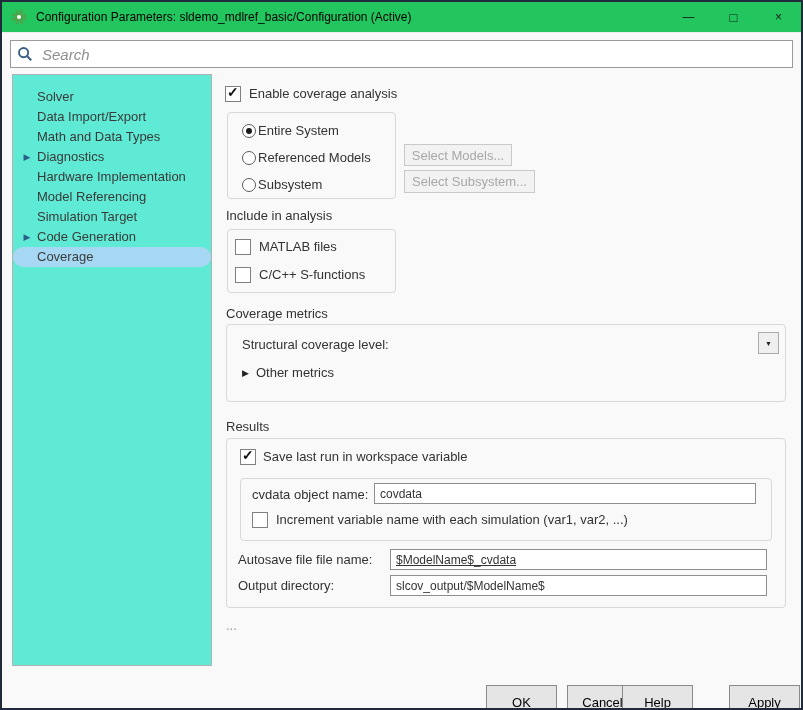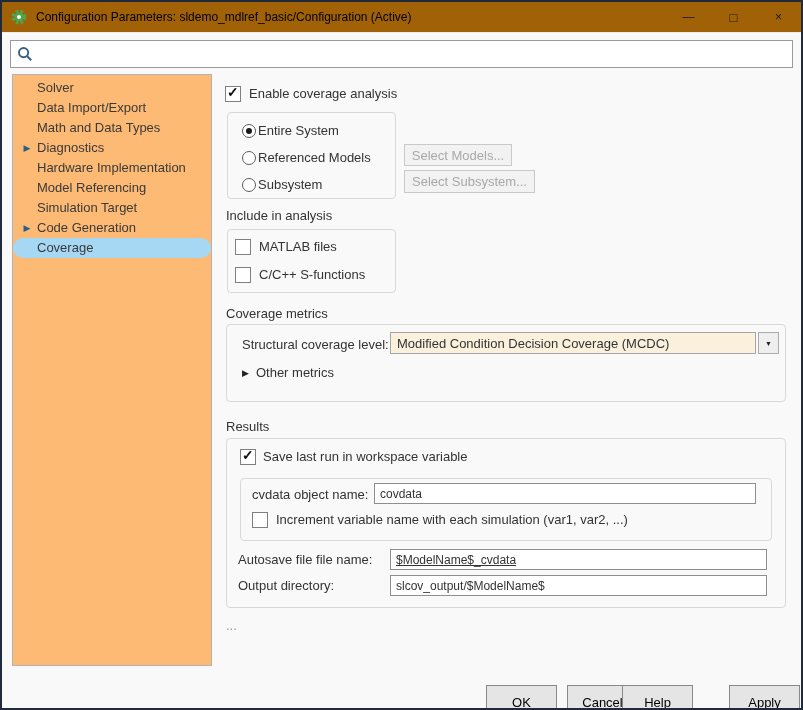--- a/index.html
+++ b/index.html
@@ -2,38 +2,38 @@
 <html><head>
 <meta charset="utf-8">
 <style>
   html,body { margin:0; padding:0; background:#d9d9d9; }
   .window {
     position:relative; width:803px; height:710px; box-sizing:border-box;
     background:#f9f9f9; border:2px solid #202a3a; overflow:hidden;
     font-family:"Liberation Sans", sans-serif; color:#333;
   }
   
-  .titlebar { height:30px; background:#a16207; display:flex; align-items:center; border-bottom:1px solid #ededed; }
+  .titlebar { height:30px; background:#22c55e; display:flex; align-items:center; border-bottom:1px solid #ededed; }
   .app-icon { width:16px; height:16px; margin-left:9px; flex:0 0 auto; }
   .win-title { font-size:12px; color:#000; margin-left:9px; white-space:nowrap; }
   .win-controls { margin-left:auto; display:flex; height:100%; }
   .win-btn { width:45px; height:100%; display:flex; align-items:center; justify-content:center;
              font-size:12px; color:#1a1a1a; background:transparent; border:none; padding:0; cursor:default; }
   .win-btn .glyph { font-size:12px; line-height:1; }
   .win-btn .glyph.sq { font-size:13px; }
   
   .search-row { padding:7px 8px 4px 8px; }
   .search-box { height:26px; background:#fff; border:1px solid #9a9a9a; display:flex; align-items:center; padding:0 6px; }
   .search-box svg { flex:0 0 auto; }
   .search-input { border:none; outline:none; background:transparent; flex:1; margin-left:7px;
                   font-family:inherit; font-size:15px; font-style:italic; color:#555; }
   .search-input::placeholder { color:#8f8f8f; font-style:italic; }
   
   .sidebar { position:absolute; left:10px; top:72px; width:200px; height:592px; box-sizing:border-box;
-             background:#fdba74; border:1px solid #b2b2b2; padding-top:3px; }
+             background:#5eead4; border:1px solid #b2b2b2; padding-top:12px; }
   .side-item { position:relative; height:20px; line-height:20px; font-size:13px; color:#3a3a3a;
                padding-left:24px; white-space:nowrap; cursor:default; }
   .side-item.selected { background:#a6d8f4;border-radius:10px; }
   .tree-arrow { position:absolute; left:7px; top:0; width:14px; text-align:center;
                 font-size:9px; color:#2b5f87; }
   .lbl { position:absolute; font-size:13px; color:#333; white-space:nowrap; }
   .gbox { position:absolute; border:1px solid #d8d8d8; border-radius:4px; background:transparent; }
   .cb { position:absolute; width:14px; height:14px; background:#fff; border:1px solid #808080; }
   .cb .mark { position:absolute; left:1px; top:-3px; font-size:14px; font-weight:bold; color:#111; }
   .radio { position:absolute; width:12px; height:12px; border:1px solid #5c5c5c; border-radius:50%; background:#fff; }
@@ -78,20 +78,21 @@
       </button>
     </div>
   </div>
 
   <div class="search-row">
     <div class="search-box">
       <svg width="16" height="16" viewBox="0 0 16 16">
         <circle cx="6.6" cy="6.6" r="4.6" fill="none" stroke="#3a5f85" stroke-width="1.9"></circle>
         <line x1="10.2" y1="10.2" x2="14.2" y2="14.2" stroke="#3a5f85" stroke-width="2"></line>
       </svg>
+      <input class="search-input" type="text" placeholder="Search" style="">
     </div>
   </div>
 
   <div class="sidebar">
     <div class="side-item">
       <span>Solver</span>
     </div>
     <div class="side-item">
       <span>Data Import/Export</span>
     </div>
@@ -140,21 +141,20 @@
   <span class="lbl" style="left:224px; top:206px;">Include in analysis</span>
   <div class="gbox" style="left:225px; top:227px; width:167px; height:62px;"></div>
   <span class="cb" style="left:233px; top:237px;"></span>
   <span class="lbl" style="left:257px; top:237px;">MATLAB files</span>
   <span class="cb" style="left:233px; top:265px;"></span>
   <span class="lbl" style="left:257px; top:265px;">C/C++ S-functions</span>
 
   <span class="lbl" style="left:224px; top:304px;">Coverage metrics</span>
   <div class="gbox" style="left:224px; top:322px; width:558px; height:76px;"></div>
   <span class="lbl" style="left:240px; top:335px;">Structural coverage level:</span>
-  <div class="combo" style="left:388px; top:330px; width:366px; height:22px;">Modified Condition Decision Coverage (MCDC)</div>
   <button class="combo-btn" style="left:756px; top:330px; width:21px; height:22px;">
     <span class="glyph">▼</span>
   </button>
   <div class="expander" style="left:240px; top:363px;">
     <span class="arrow">▶</span><span>Other metrics</span>
   </div>
 
   <span class="lbl" style="left:224px; top:417px;">Results</span>
   <div class="gbox" style="left:224px; top:436px; width:558px; height:168px;"></div>
   <span class="cb" style="left:238px; top:447px;">

